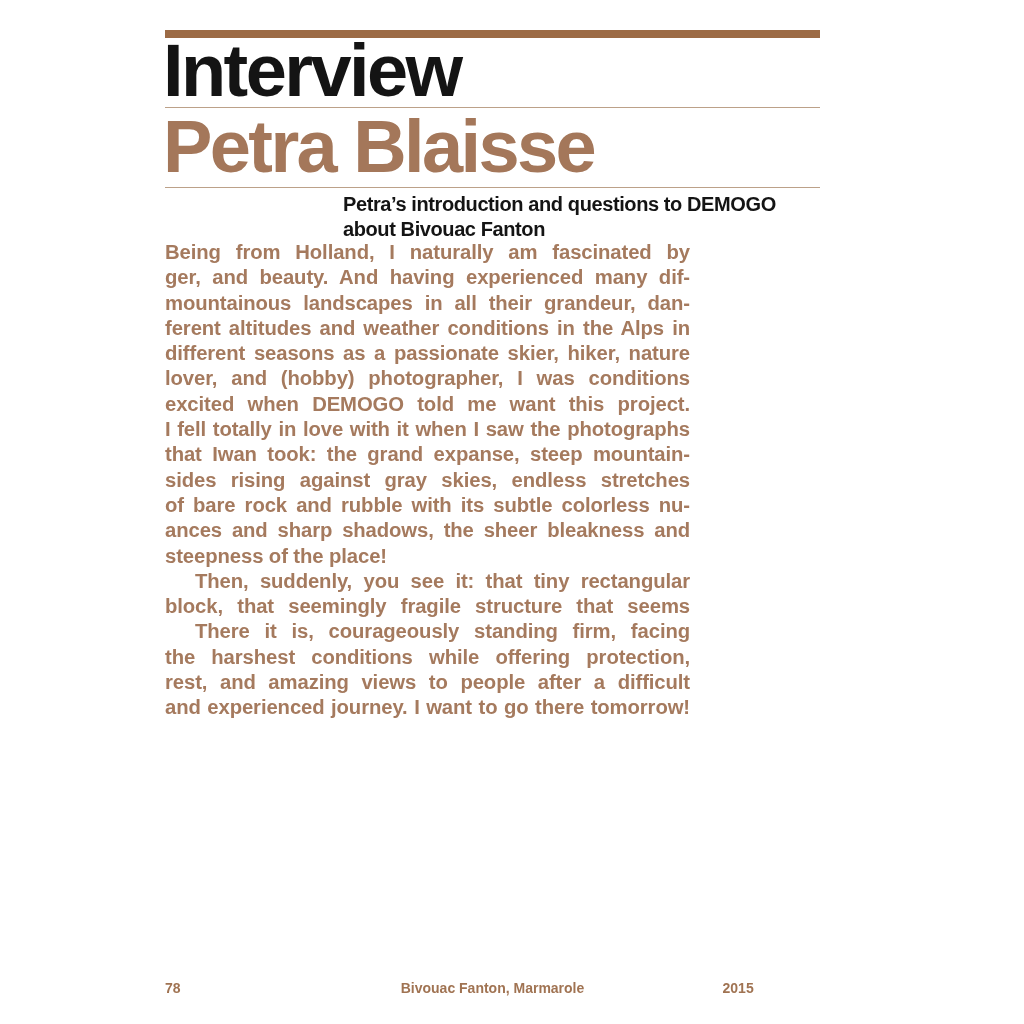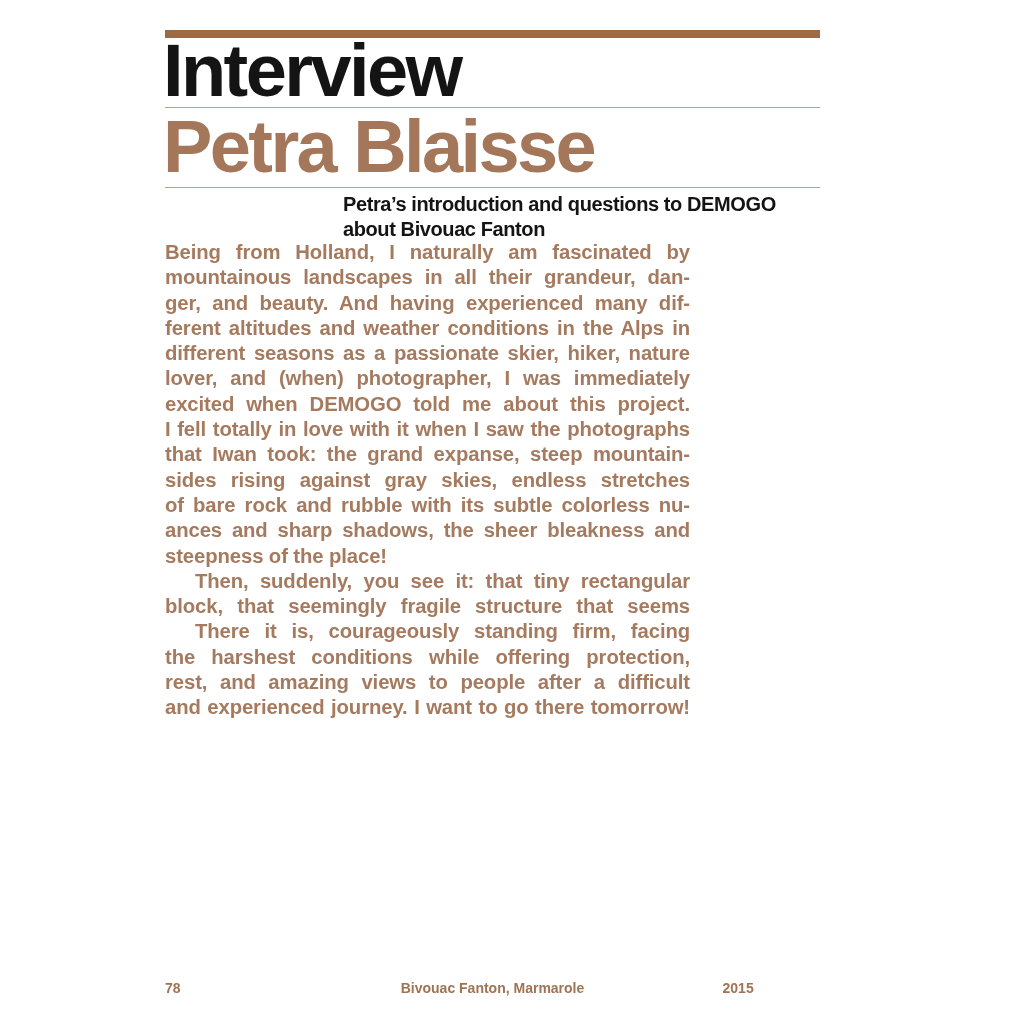--- a/index.html
+++ b/index.html
@@ -114,26 +114,26 @@
 
   <div class="rule r2"></div>
 
   <div class="intro">
       <div class="iline">Petra’s introduction and questions to DEMOGO</div>
       <div class="iline">about Bivouac Fanton</div>
     </div>
 
   <div class="article-body">
       <div class="bline">Being from Holland, I naturally am fascinated by</div>
+      <div class="bline">ger, and beauty. And having experienced many dif-</div>
       <div class="bline">mountainous landscapes in all their grandeur, dan-</div>
-      <div class="bline">ger, and beauty. And having experienced many dif-</div>
       <div class="bline">ferent altitudes and weather conditions in the Alps in</div>
       <div class="bline">different seasons as a passionate skier, hiker, nature</div>
-      <div class="bline">lover, and (when) photographer, I was immediately</div>
-      <div class="bline">excited when DEMOGO told me about this project.</div>
+      <div class="bline">lover, and (hobby) photographer, I was conditions</div>
+      <div class="bline">excited when DEMOGO told me want this project.</div>
       <div class="bline">I fell totally in love with it when I saw the photographs</div>
       <div class="bline">that Iwan took: the grand expanse, steep mountain-</div>
       <div class="bline">sides rising against gray skies, endless stretches</div>
       <div class="bline">of bare rock and rubble with its subtle colorless nu-</div>
       <div class="bline">ances and sharp shadows, the sheer bleakness and</div>
       <div class="bline end">steepness of the place!</div>
       <div class="bline indent">Then, suddenly, you see it: that tiny rectangular</div>
       <div class="bline">block, that seemingly fragile structure that seems</div>
       <div class="bline indent">There it is, courageously standing firm, facing</div>
       <div class="bline">the harshest conditions while offering protection,</div>

